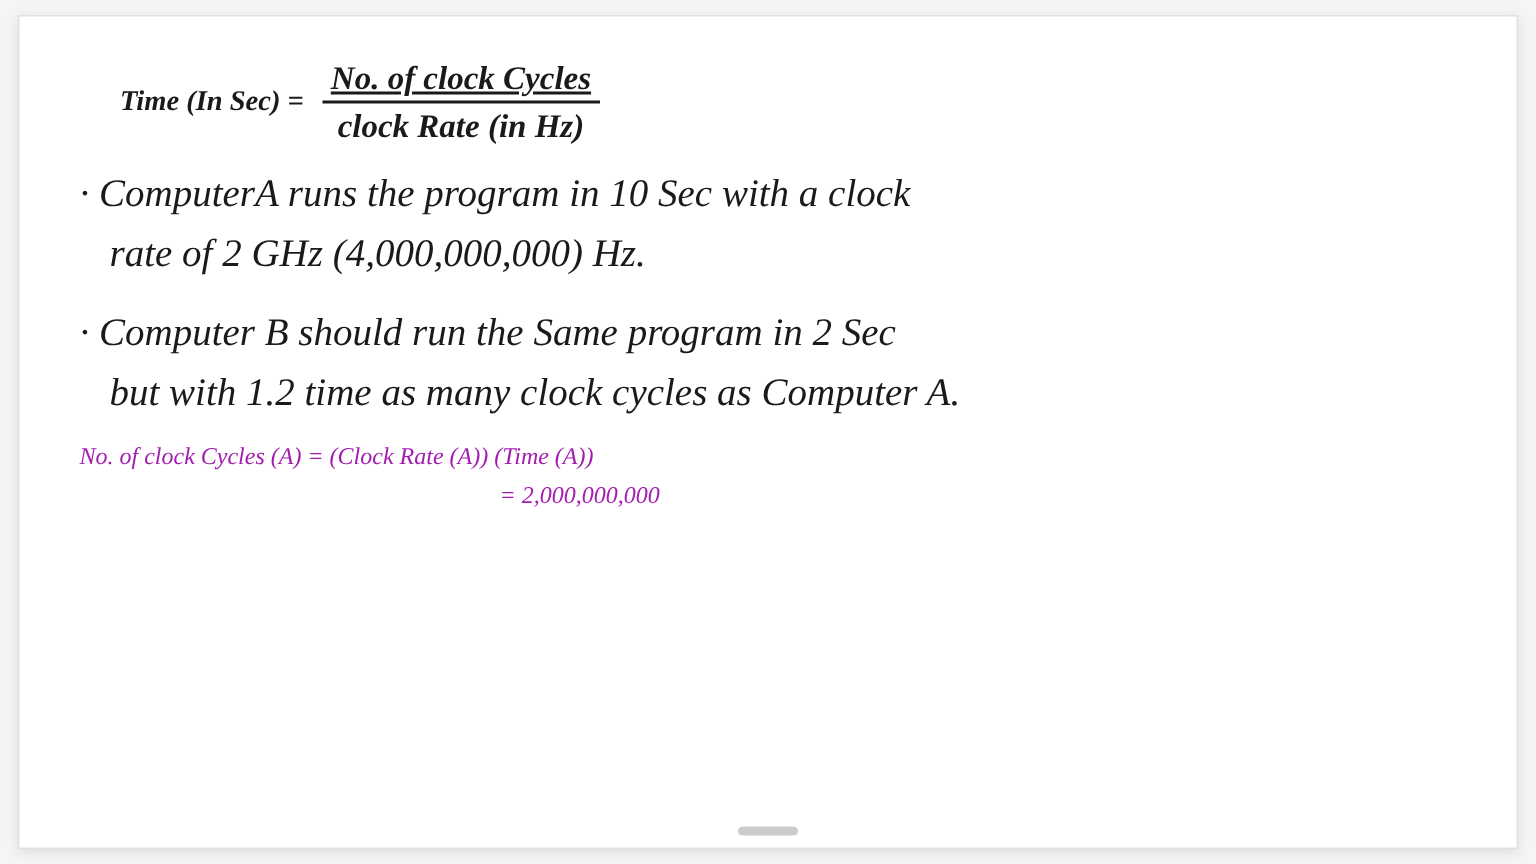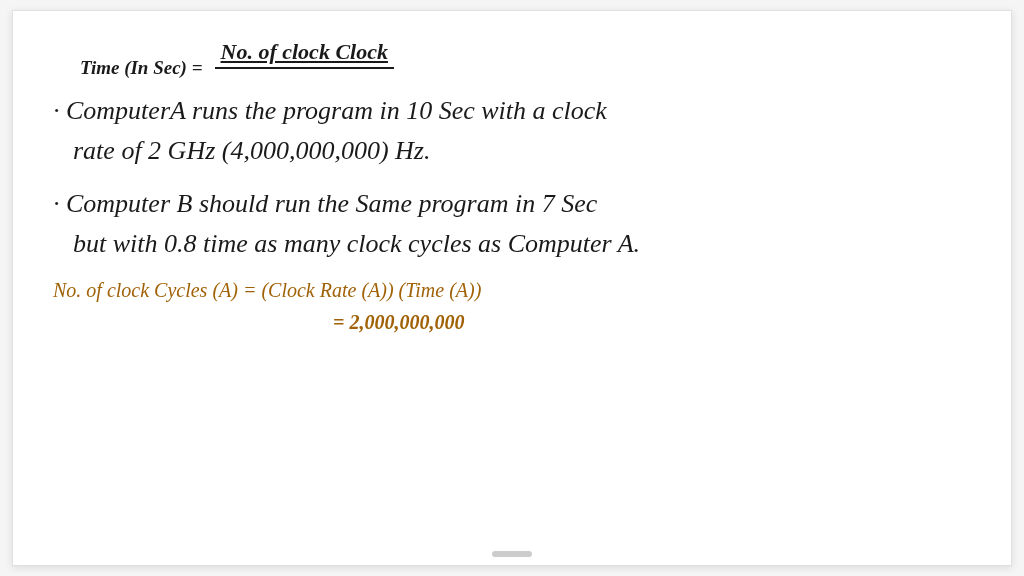--- a/index.html
+++ b/index.html
@@ -96,30 +96,29 @@
 
     .indent {
       padding-left: 20px;
     }
 
     .equation-section {
       margin-top: 10px;
     }
 
     .eq-line {
-      font-size: 20px;
+      font-size: 16px;
       font-style: italic;
       font-family: 'Georgia', serif;
       line-height: 1.6;
-      color: #a16207;
+      color: #a21caf;
     }
 
     .eq-indent {
       padding-left: 280px;
-      font-weight: bold;
     }
 
     .scroll-indicator {
       position: absolute;
       bottom: 8px;
       left: 50%;
       transform: translateX(-50%);
       width: 40px;
       height: 6px;
       background: #cccccc;
@@ -128,32 +127,33 @@
   </style>
 </head>
 <body>
 
 <div class="whiteboard">
   <div class="content">
 
     <div class="line1">
       <span class="lhs">Time (In Sec) =</span>
       <div class="fraction">
-        <span class="numerator">No. of clock Clock</span>
+        <span class="numerator">No. of clock Cycles</span>
+        <span class="denominator">clock Rate  (in Hz)</span>
       </div>
     </div>
 
     <div class="bullet-section">
       <div class="bullet-line">· ComputerA runs the program in 10 Sec with a clock</div>
       <div class="bullet-line indent">  rate of 2 GHz (4,000,000,000) Hz.</div>
     </div>
 
     <div class="bullet-section">
-      <div class="bullet-line">· Computer B should run the Same program in 7 Sec</div>
-      <div class="bullet-line indent">  but with 0.8 time as many clock cycles as Computer A.</div>
+      <div class="bullet-line">· Computer B should run the Same program in 2 Sec</div>
+      <div class="bullet-line indent">  but with 1.2 time as many clock cycles as Computer A.</div>
     </div>
 
     <div class="equation-section">
       <div class="eq-line">No. of clock Cycles (A) = (Clock Rate (A)) (Time (A))</div>
       <div class="eq-line eq-indent">                       = 2,000,000,000</div>
     </div>
 
   </div>
 
   <div class="scroll-indicator"></div>

